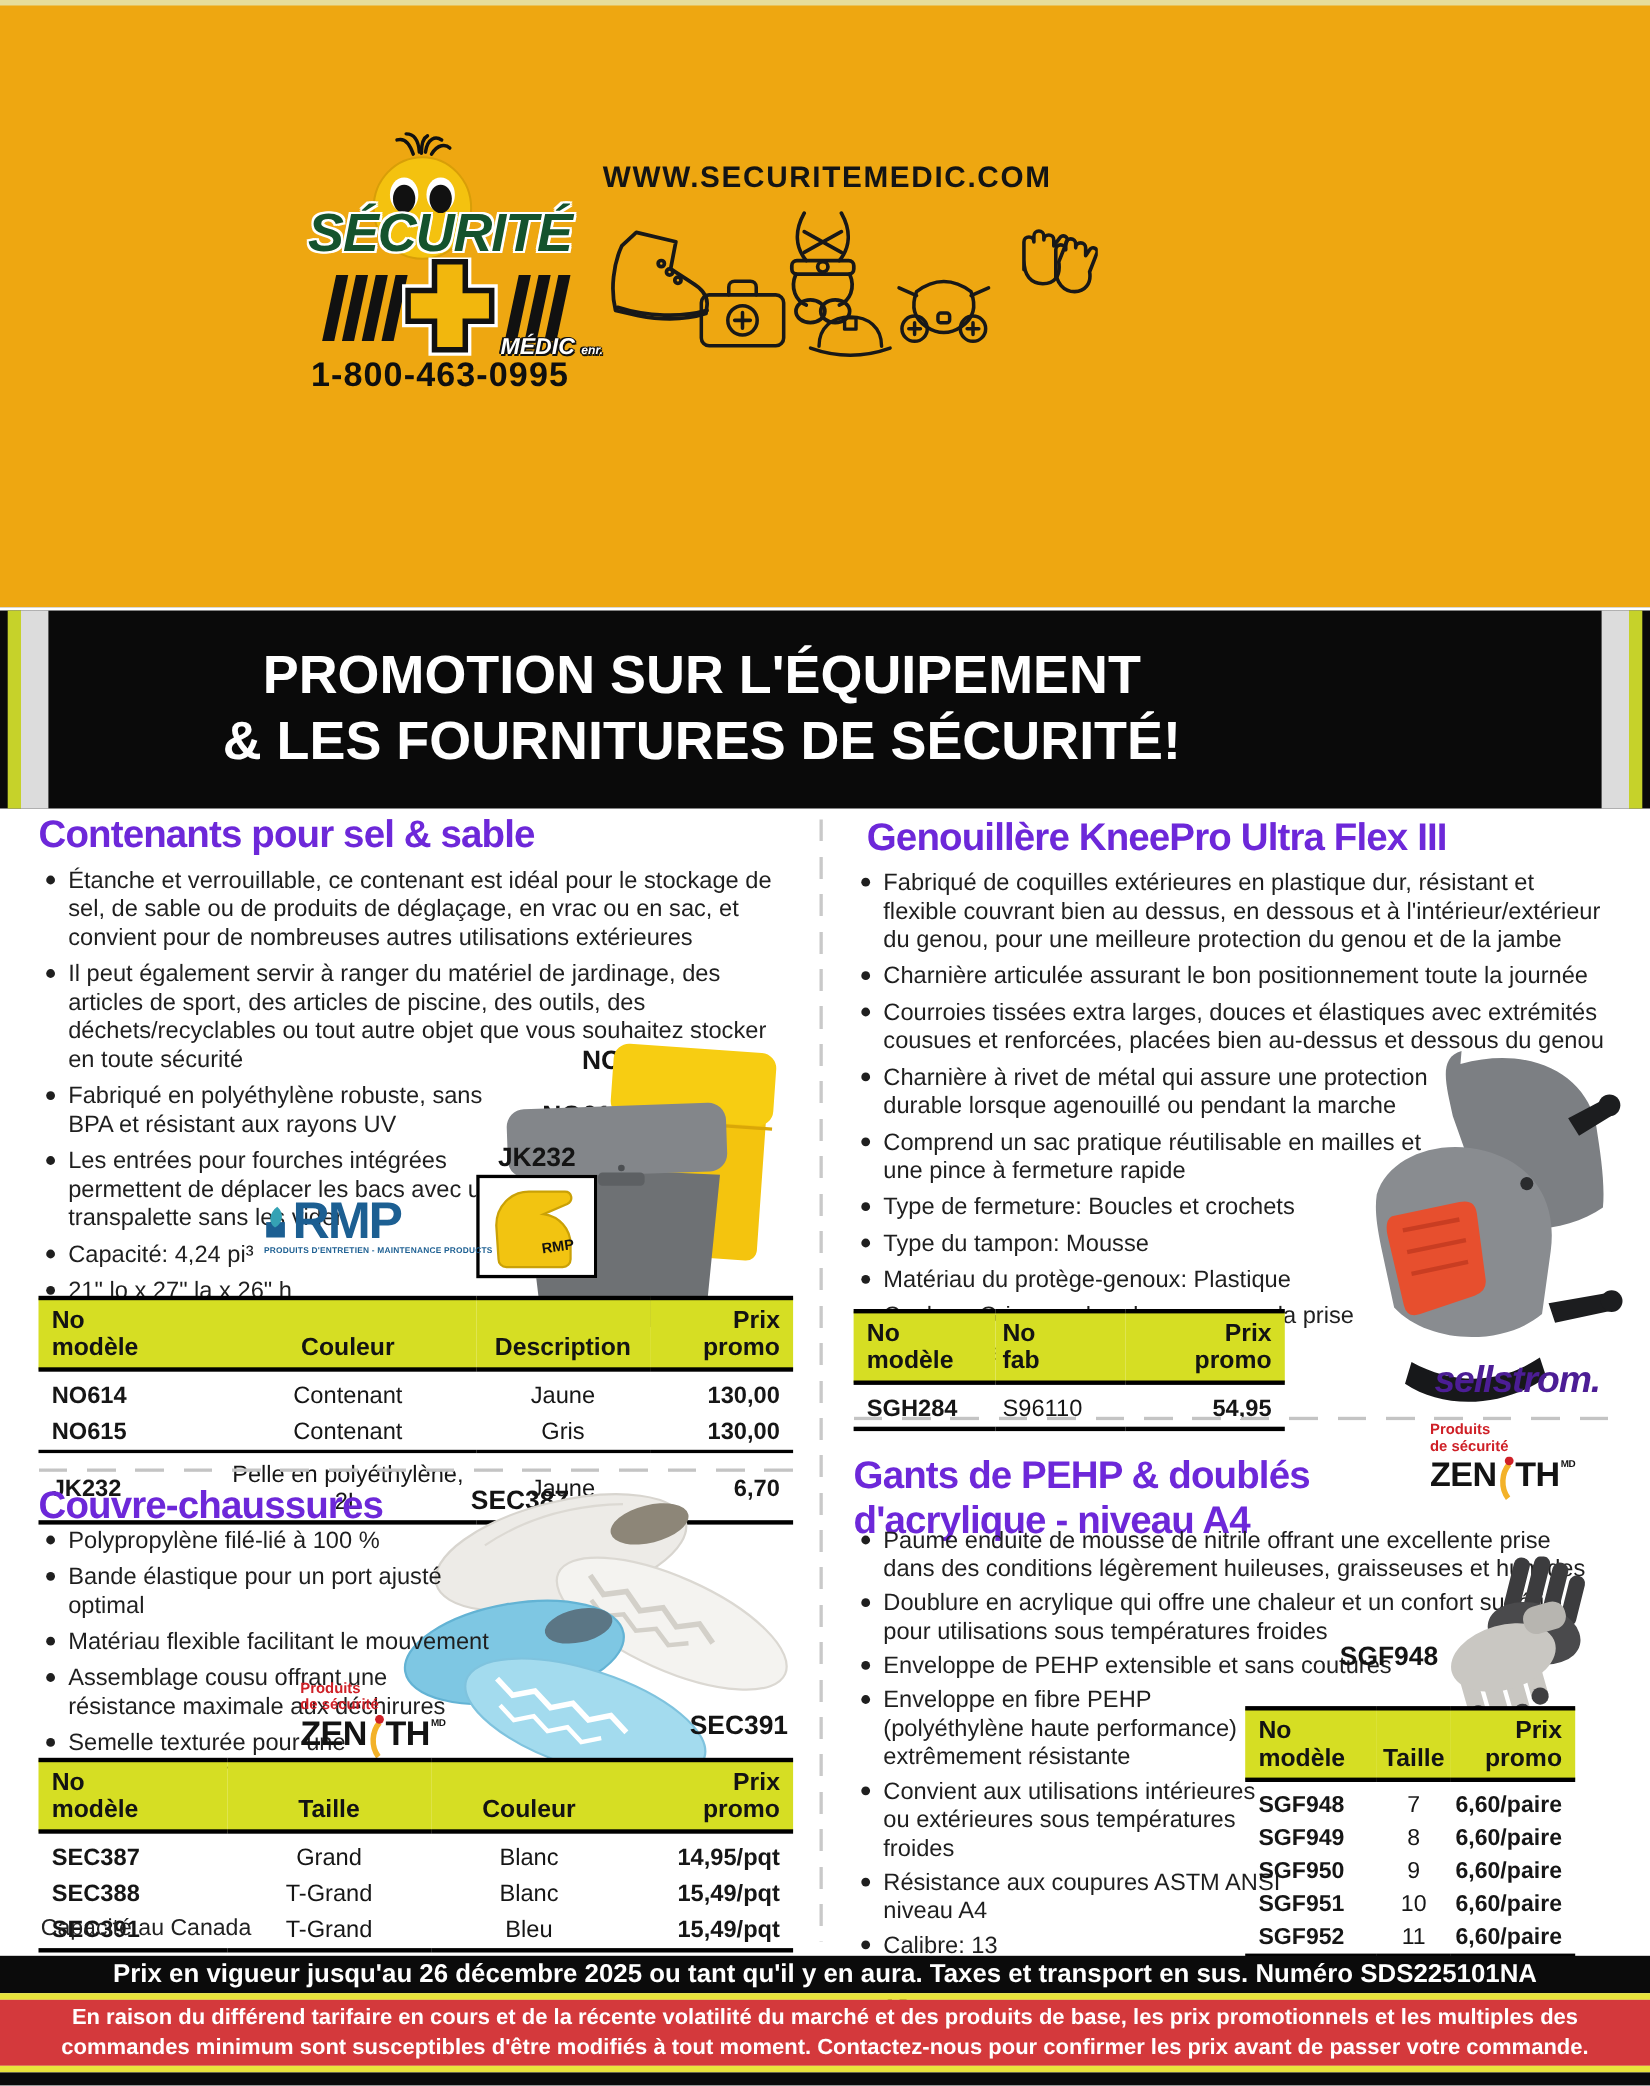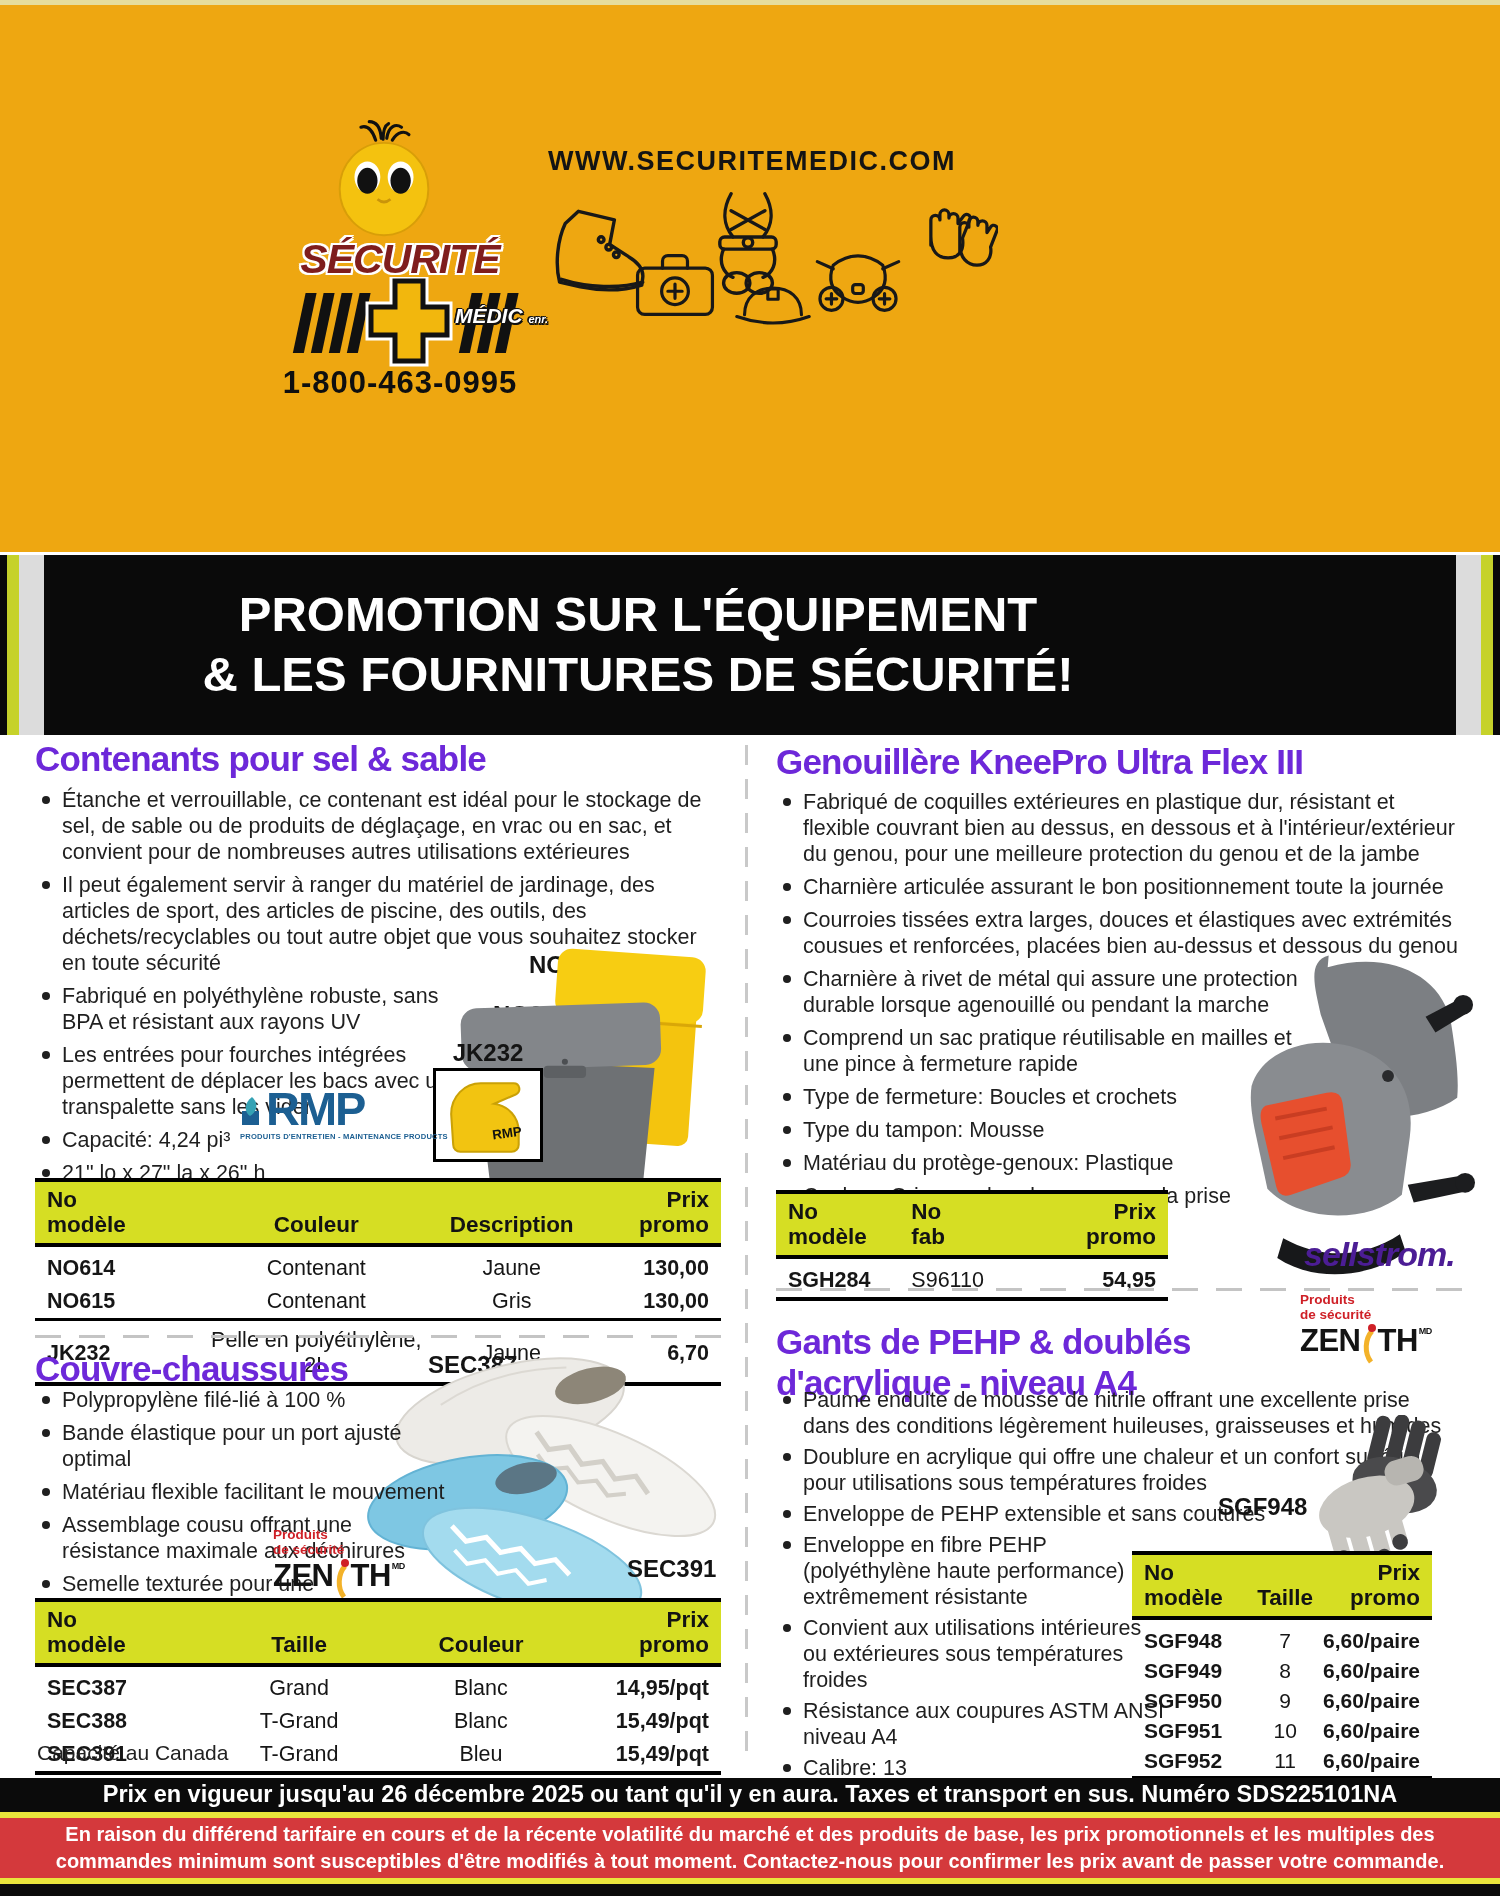--- a/index.html
+++ b/index.html
@@ -4,22 +4,22 @@
 <style>
   html,body{margin:0;padding:0;background:#888;}
   .page{position:relative;width:1500px;height:1896px;background:#ffffff;overflow:hidden;
         font-family:"Liberation Sans",sans-serif;color:#1e1e1e;margin:0 auto;}
 
   
   .hd{position:absolute;top:0;left:0;right:0;height:552px;background:#eea711;}
   .hd-topline{position:absolute;top:0;left:0;right:0;height:5px;background:#e6dd9b;}
   .logo{position:absolute;left:250px;top:118px;width:300px;text-align:center;}
   .mascot{position:absolute;left:72px;top:0;width:124px;height:120px;}
-  .brand{position:relative;margin-top:118px;font-size:41px;font-weight:900;font-style:italic;
-         letter-spacing:-1px;color:#7f1d1d;
+  .brand{position:relative;margin-top:66px;font-size:49px;font-weight:900;font-style:italic;
+         letter-spacing:-1px;color:#14532d;
          text-shadow:2px 0 #fff,-2px 0 #fff,0 2px #fff,0 -2px #fff,2px 2px #fff,-2px -2px #fff,2px -2px #fff,-2px 2px #fff;}
   .crossbar{margin-top:-6px;position:relative;}
   .medic{position:absolute;right:2px;top:186px;font-style:italic;font-weight:bold;font-size:21px;color:#fff;
          text-shadow:1.5px 0 #111,-1.5px 0 #111,0 1.5px #111,0 -1.5px #111,1.5px 1.5px #111,-1.5px -1.5px #111;}
   .medic small{font-size:11px;}
   .phone{margin-top:-8px;font-size:31px;font-weight:900;letter-spacing:1px;color:#0f0f0f;}
   .site{position:absolute;left:548px;top:146px;font-size:27px;font-weight:900;letter-spacing:1.5px;color:#141414;}
   .hicon{position:absolute;}
   .hicon svg{stroke:#181818;fill:none;stroke-width:3.6;stroke-linecap:round;stroke-linejoin:round;}
 
@@ -370,21 +370,21 @@
           </tr>
         </tbody>
       </table>
     <div class="imprime" style="left:2px;top:1006px">Capacité au Canada</div>
   </div>
 
   <div class="vdash"></div>
 
   <div class="colR">
 
-    <h2 class="sec-title" style="left:0;top:6px">Genouillère KneePro Ultra Flex III</h2>
+    <h2 class="sec-title" style="left:12px;top:6px">Genouillère KneePro Ultra Flex III</h2>
     <ul class="blist ul-gen" style="left:0;top:54px;width:682px">
         <li>Fabriqué de coquilles extérieures en plastique dur, résistant et flexible couvrant bien au dessus, en dessous et à l'intérieur/extérieur du genou, pour une meilleure protection du genou et de la jambe</li>
         <li>Charnière articulée assurant le bon positionnement toute la journée</li>
         <li>Courroies tissées extra larges, douces et élastiques avec extrémités cousues et renforcées, placées bien au-dessus et dessous du genou</li>
         <li>Charnière à rivet de métal qui assure une protection durable lorsque agenouillé ou pendant la marche</li>
         <li>Comprend un sac pratique réutilisable en mailles et une pince à fermeture rapide</li>
         <li>Type de fermeture: Boucles et crochets</li>
         <li>Type du tampon: Mousse</li>
         <li>Matériau du protège-genoux: Plastique</li>
         <li>Couleur: Gris avec bande orange sur la prise</li>

